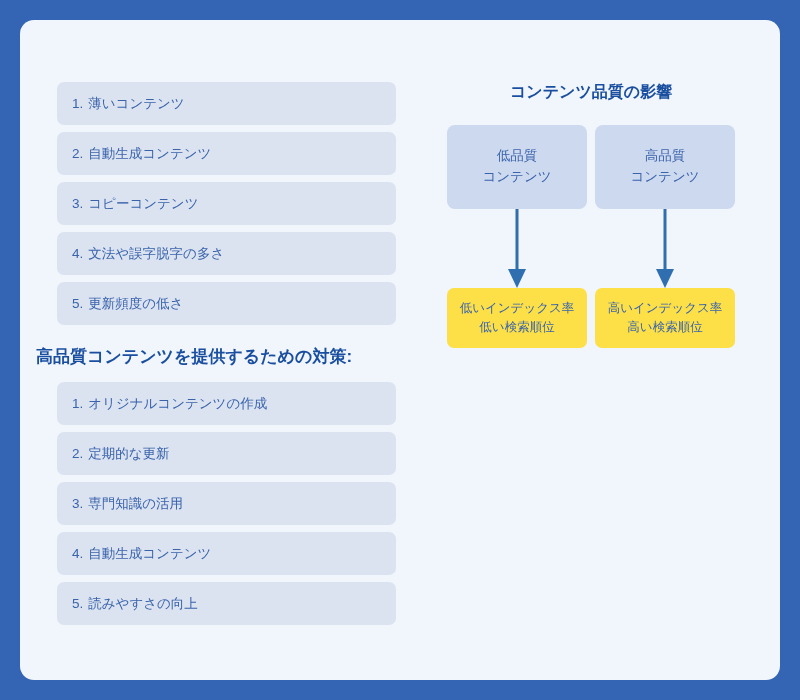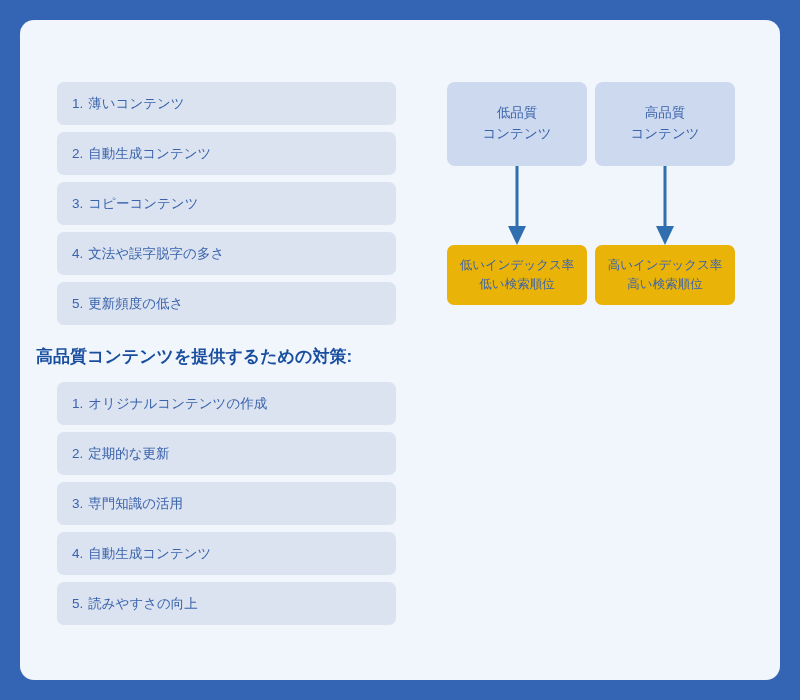--- a/index.html
+++ b/index.html
@@ -132,21 +132,21 @@
     top: 60px;
     width: 0;
     height: 0;
     border-left: 9px solid transparent;
     border-right: 9px solid transparent;
     border-top: 19px solid #2f6fb0;
   }
   .node-bottom {
     width: 140px;
     height: 60px;
-    background: #eab308;
+    background: #fde047;
     border-radius: 7px;
     display: flex;
     flex-direction: column;
     align-items: center;
     justify-content: center;
     color: #3a63ab;
     font-size: 12.5px;
     line-height: 1.55;
     text-align: center;
     box-sizing: border-box;
@@ -205,20 +205,21 @@
         <span>自動生成コンテンツ</span>
       </li>
       <li class="list-item">
         <span class="num">5.</span>
         <span>読みやすさの向上</span>
       </li>
     </ul>
   </div>
 
   <div class="diagram">
+    <div class="diagram-title">コンテンツ品質の影響</div>
 
     <div class="flow-wrap">
 
       <div class="flow-col">
         <div class="node-top">
           <span class="node-line">低品質</span>
           <span class="node-line">コンテンツ</span>
         </div>
         <div class="arrow">
           <div class="shaft"></div>

